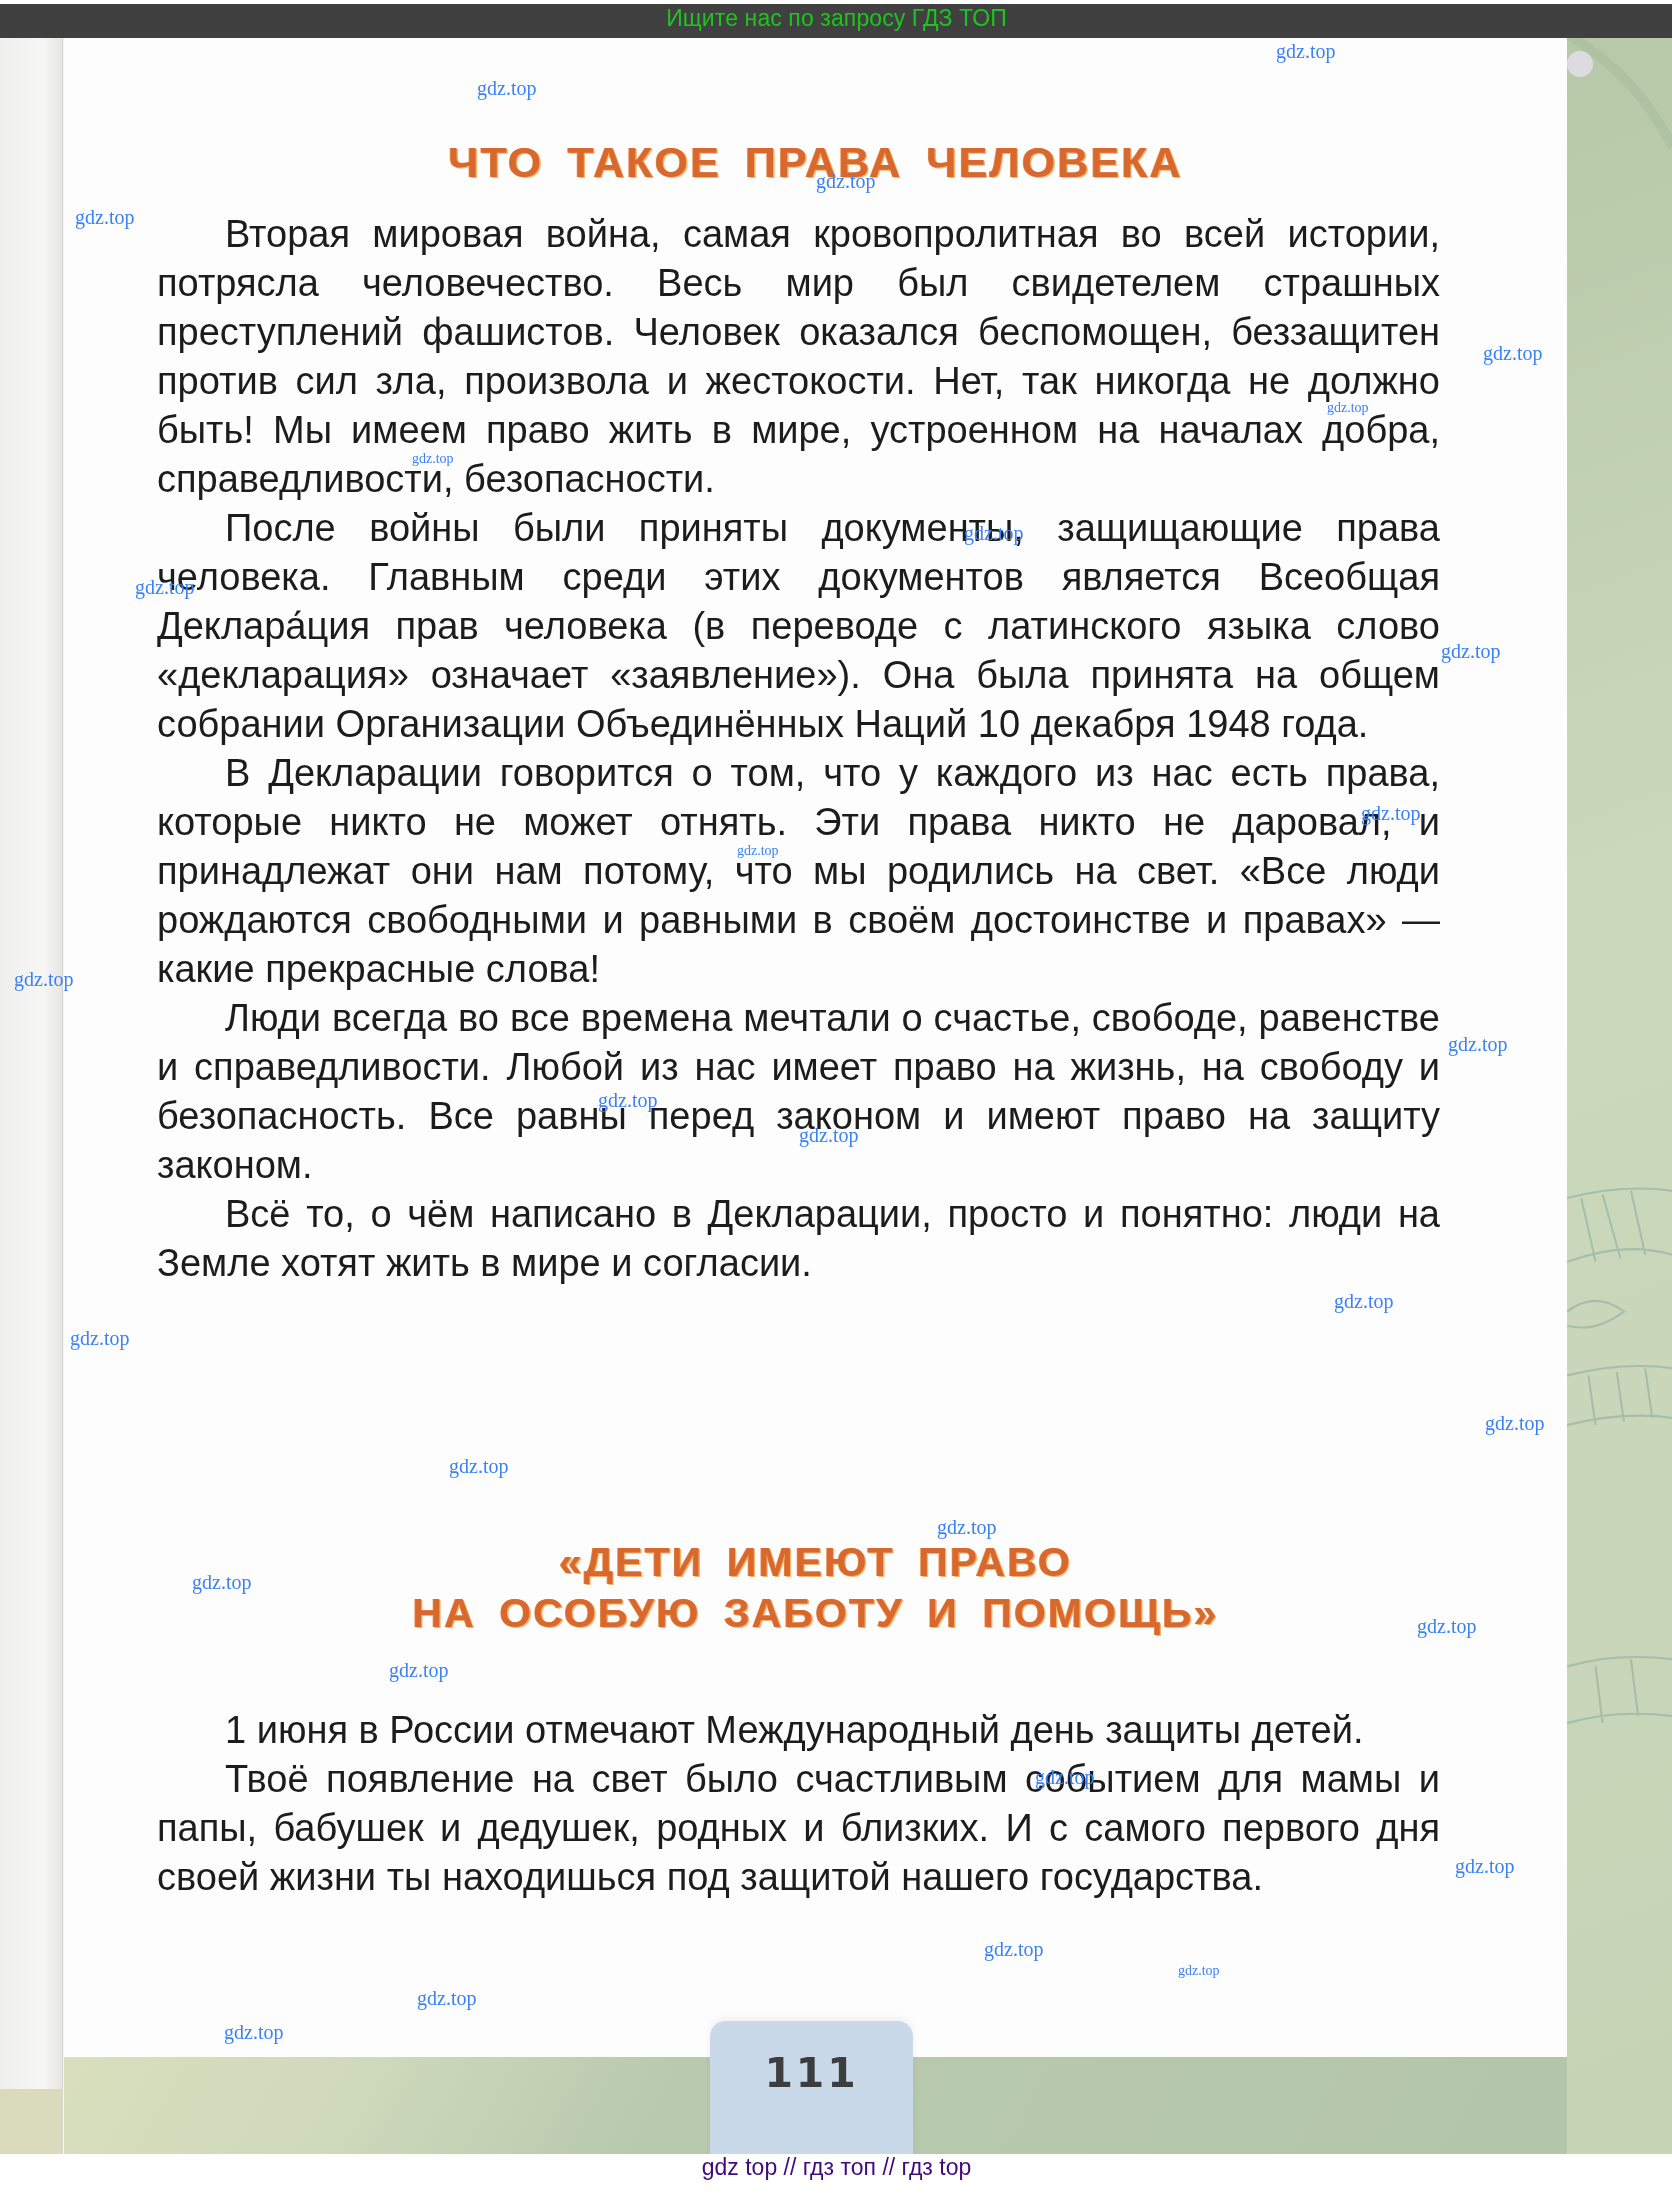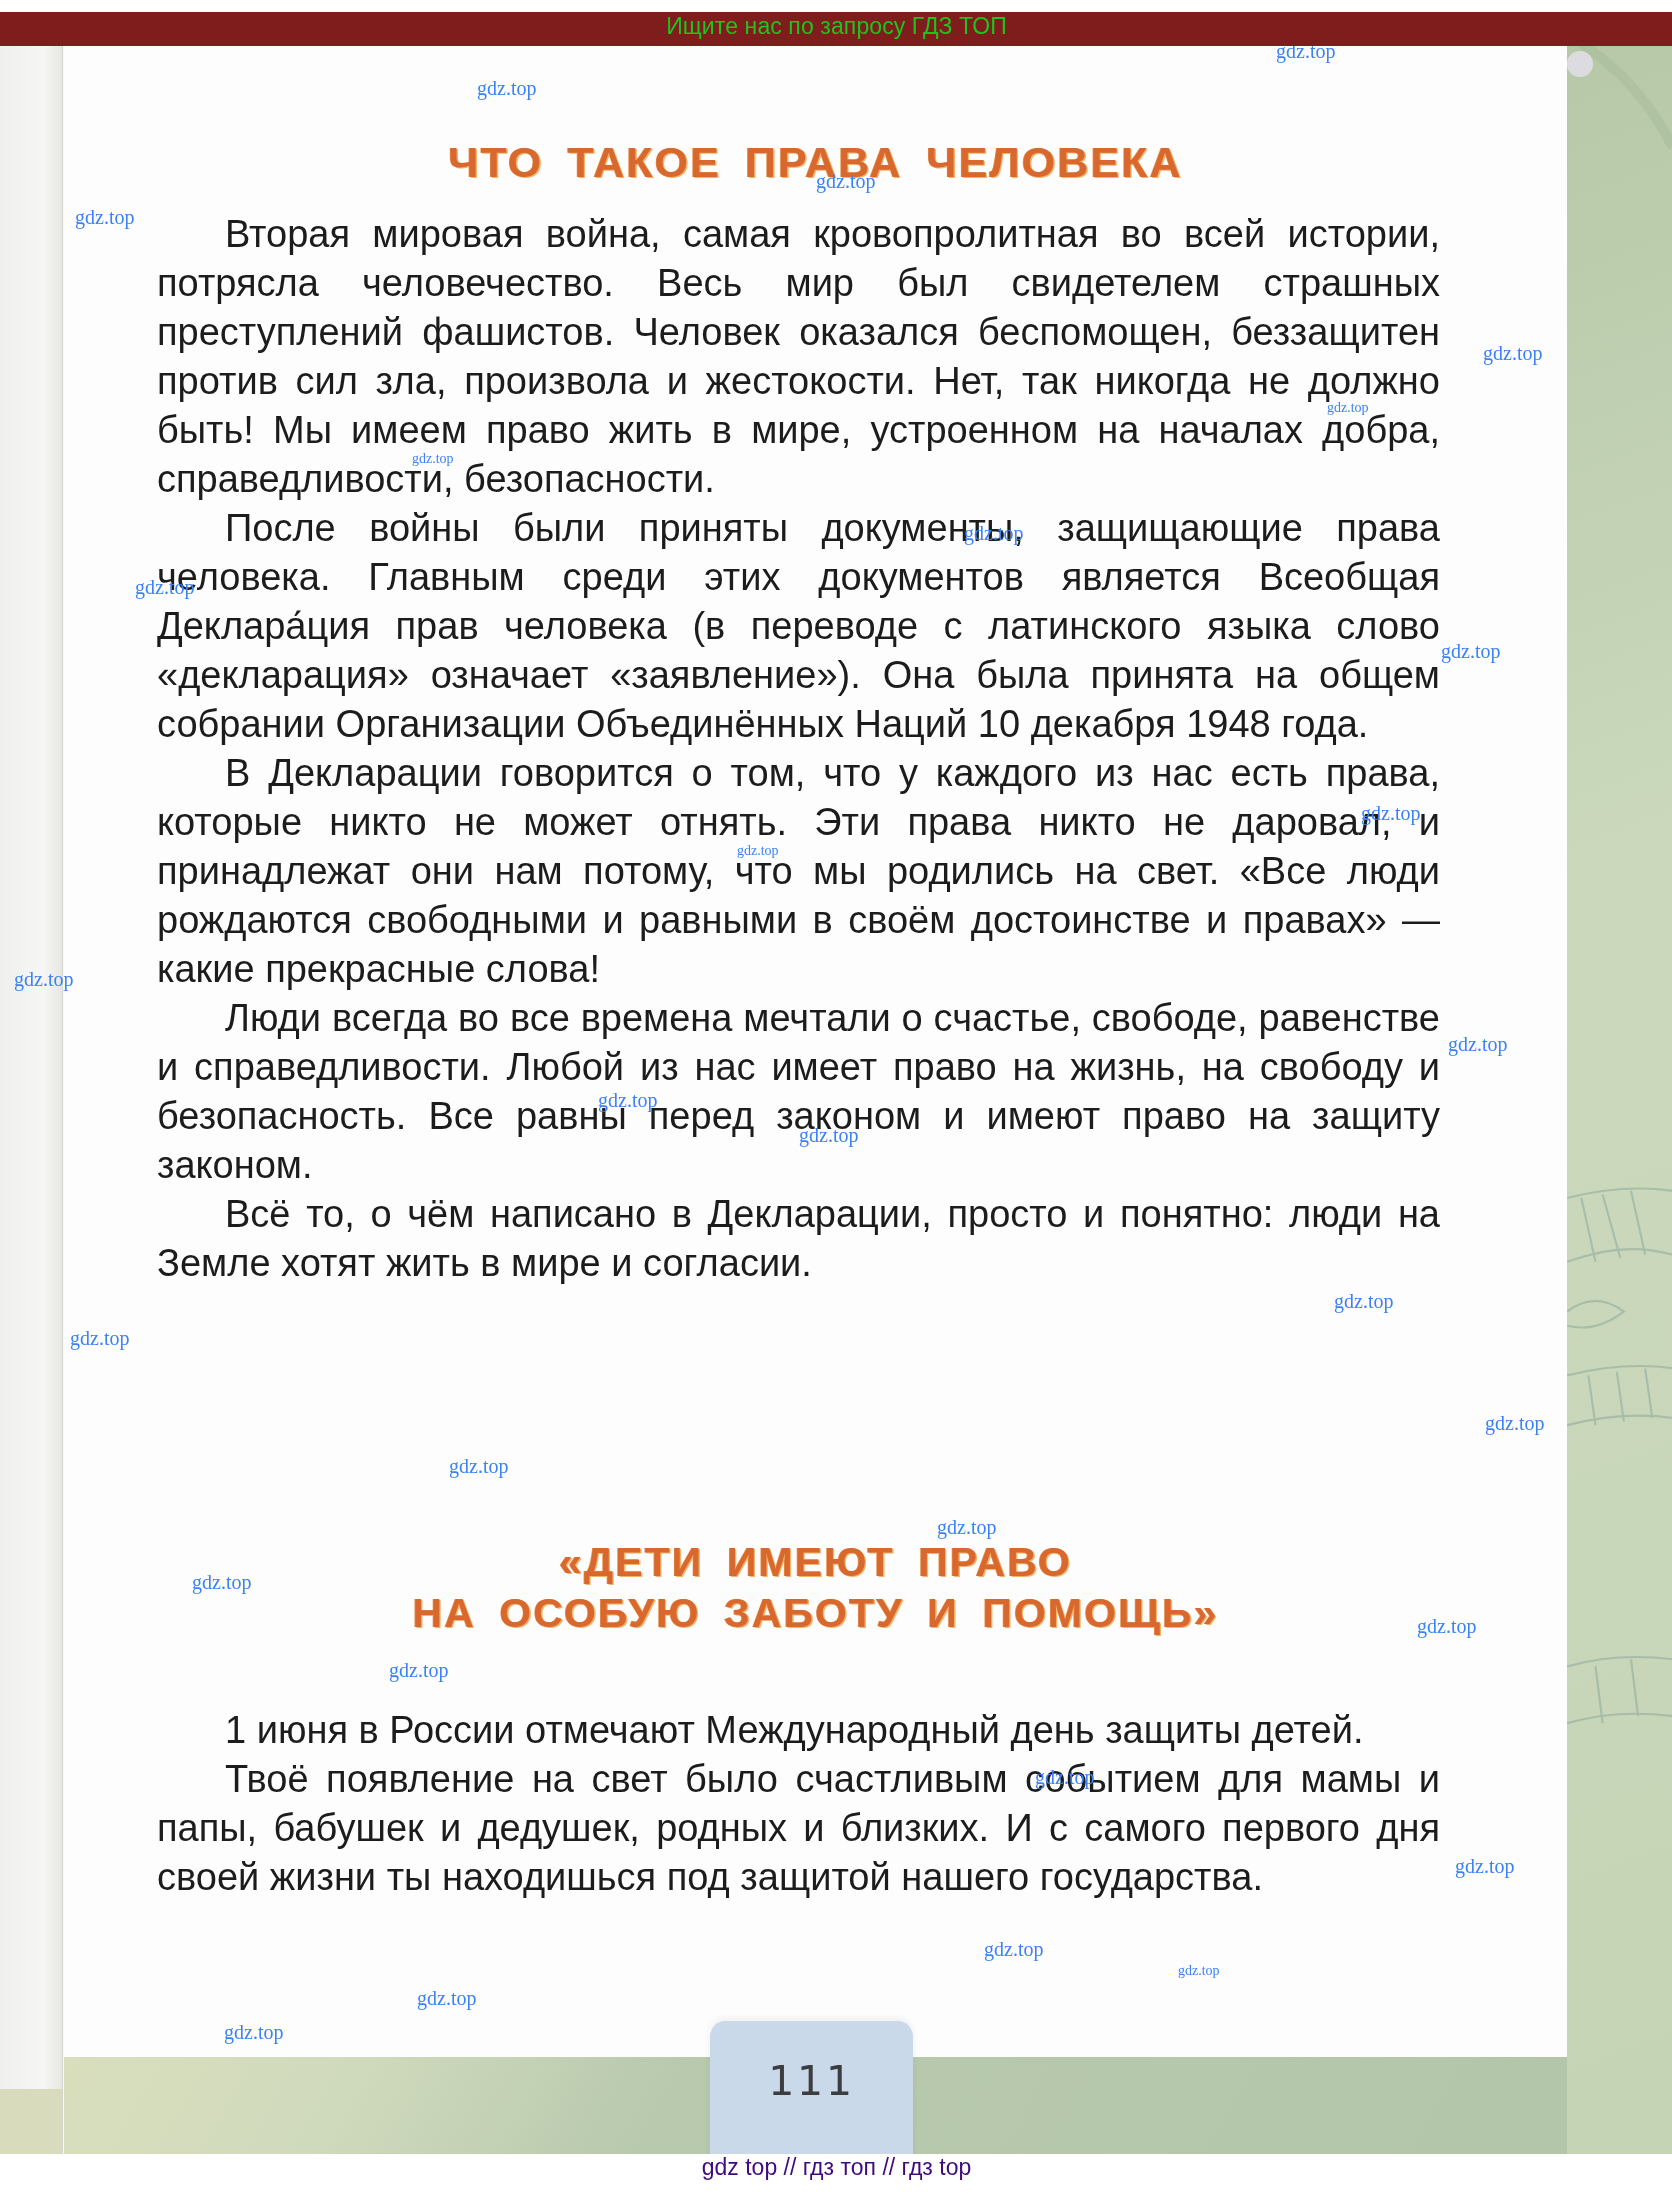--- a/index.html
+++ b/index.html
@@ -9,23 +9,23 @@
     body {
       width: 1673px;
       height: 2205px;
       position: relative;
       overflow: hidden;
       background: #ffffff;
       font-family: "Liberation Sans", sans-serif;
     }
     .top-banner {
       position: absolute;
-      left: 0; top: 12px;
+      left: 0; top: 4px;
       width: 1673px; height: 34px;
-      background: #7f1d1d;
+      background: #404040;
       text-align: center;
       z-index: 5;
     }
     .top-banner span {
       display: inline-block;
       margin-top: 1.4px;
       font-family: "Liberation Sans", sans-serif;
       font-size: 23px;
       color: #1ec41e;
       letter-spacing: 0.1px;
@@ -130,23 +130,23 @@
       left: 710px; top: 1987px;
       width: 203px; height: 142px;
       background: #c9d9ea;
       border-radius: 15.6px 15.6px 0 0;
       text-align: center;
       z-index: 3;
       box-shadow: 0 -2.8px 7px rgba(0,0,0,0.06);
     }
     .page-number span {
       display: inline-block;
-      margin-top: 36px;
+      margin-top: 28px;
       font-family: "DejaVu Sans", sans-serif;
-      font-weight: normal;
+      font-weight: bold;
       font-size: 41px;
       color: #3b3d3e;
       letter-spacing: 2.8px;
     }
     .wm {
       position: absolute;
       font-family: Liberation Serif, serif;
       color: #3b82f6;
       z-index: 4;
       white-space: nowrap;

